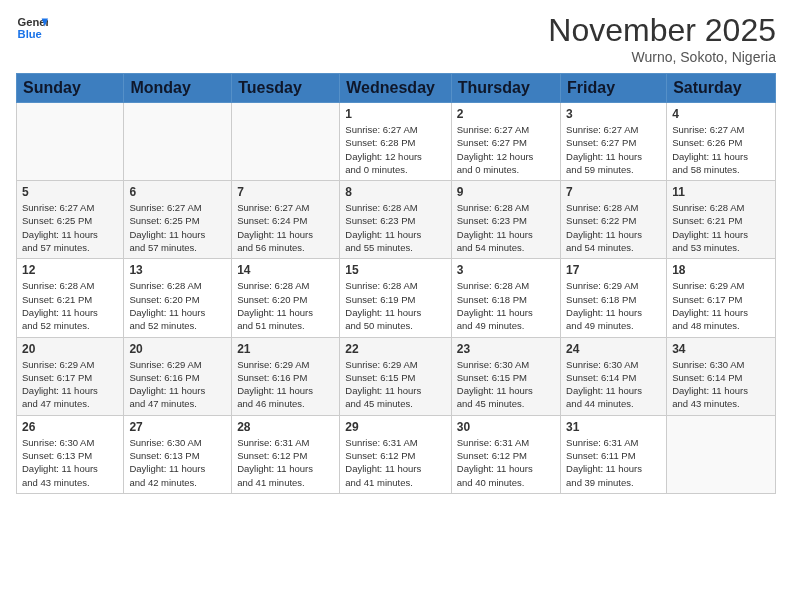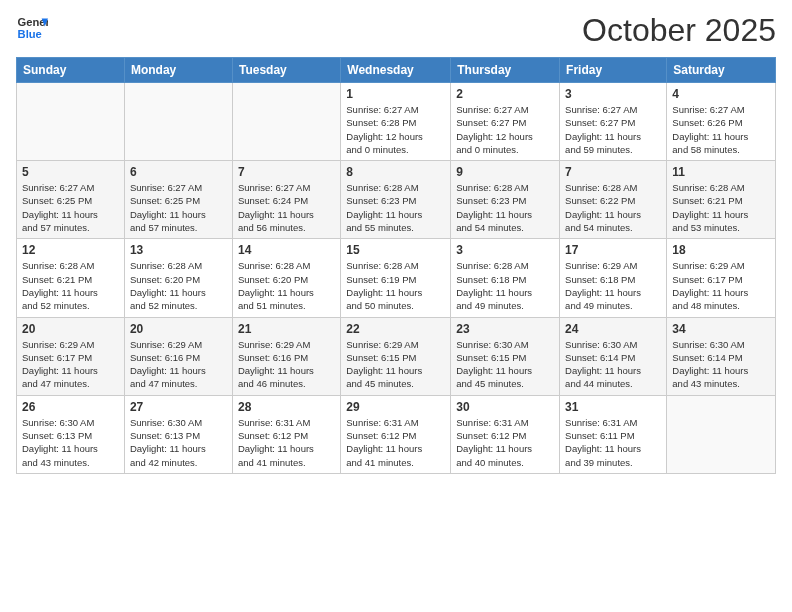--- a/index.html
+++ b/index.html
@@ -43,22 +43,22 @@
       font-size: 14px;
       color: #555;
     }
     .calendar {
       width: 100%;
       border-collapse: collapse;
       border: 1px solid #ccc;
     }
     .calendar th {
       background-color: #3d7ebf;
-      color: #ffffff;
-      font-size: 12px;
+      color: #0f172a;
+      font-size: 16px;
       font-weight: bold;
       padding: 5px 6px;
       text-align: left;
       border: 1px solid #5590c8;
     }
     .calendar td {
       vertical-align: top;
       border: 1px solid #ccc;
       padding: 4px 5px;
       width: 113px;
@@ -91,21 +91,22 @@
 <div class="page">
   <div class="header">
     <div class="logo">
       <svg class="logo-icon" viewBox="0 0 40 40">
         <text x="2" y="18" font-size="14" font-weight="bold" fill="#333">General</text>
         <text x="2" y="32" font-size="14" font-weight="bold" fill="#1a73e8">Blue</text>
         <polygon points="32,8 40,8 36,18" fill="#1a73e8"></polygon>
       </svg>
     </div>
     <div class="title-block">
-      <div class="month-title">October 2025</div>
+      <div class="month-title">November 2025</div>
+      <div class="location">Wurno, Sokoto, Nigeria</div>
     </div>
   </div>
 
   <table class="calendar">
     <thead>
       <tr>
       <th>Sunday</th>
           <th>Monday</th>
           <th>Tuesday</th>
           <th>Wednesday</th>

